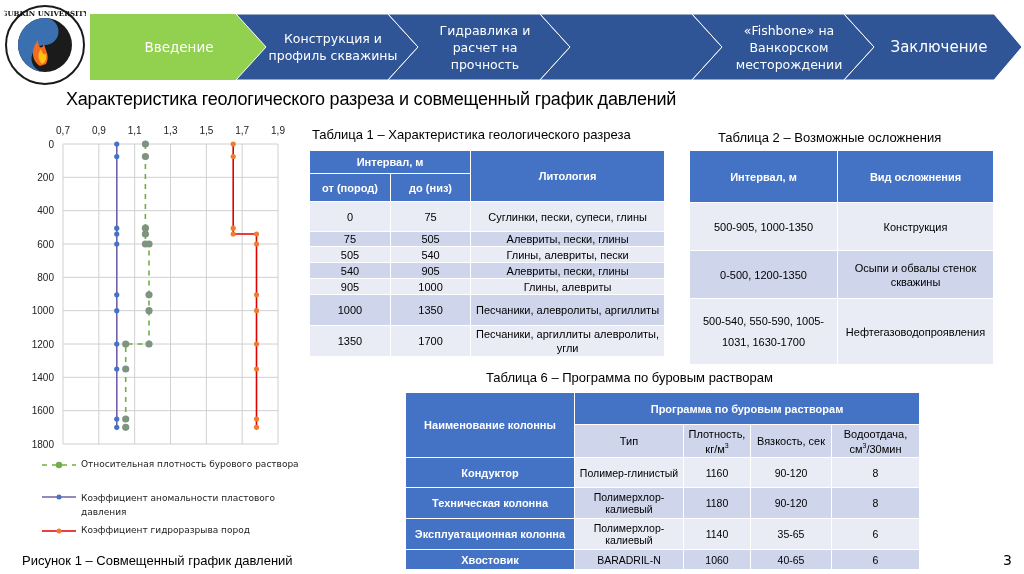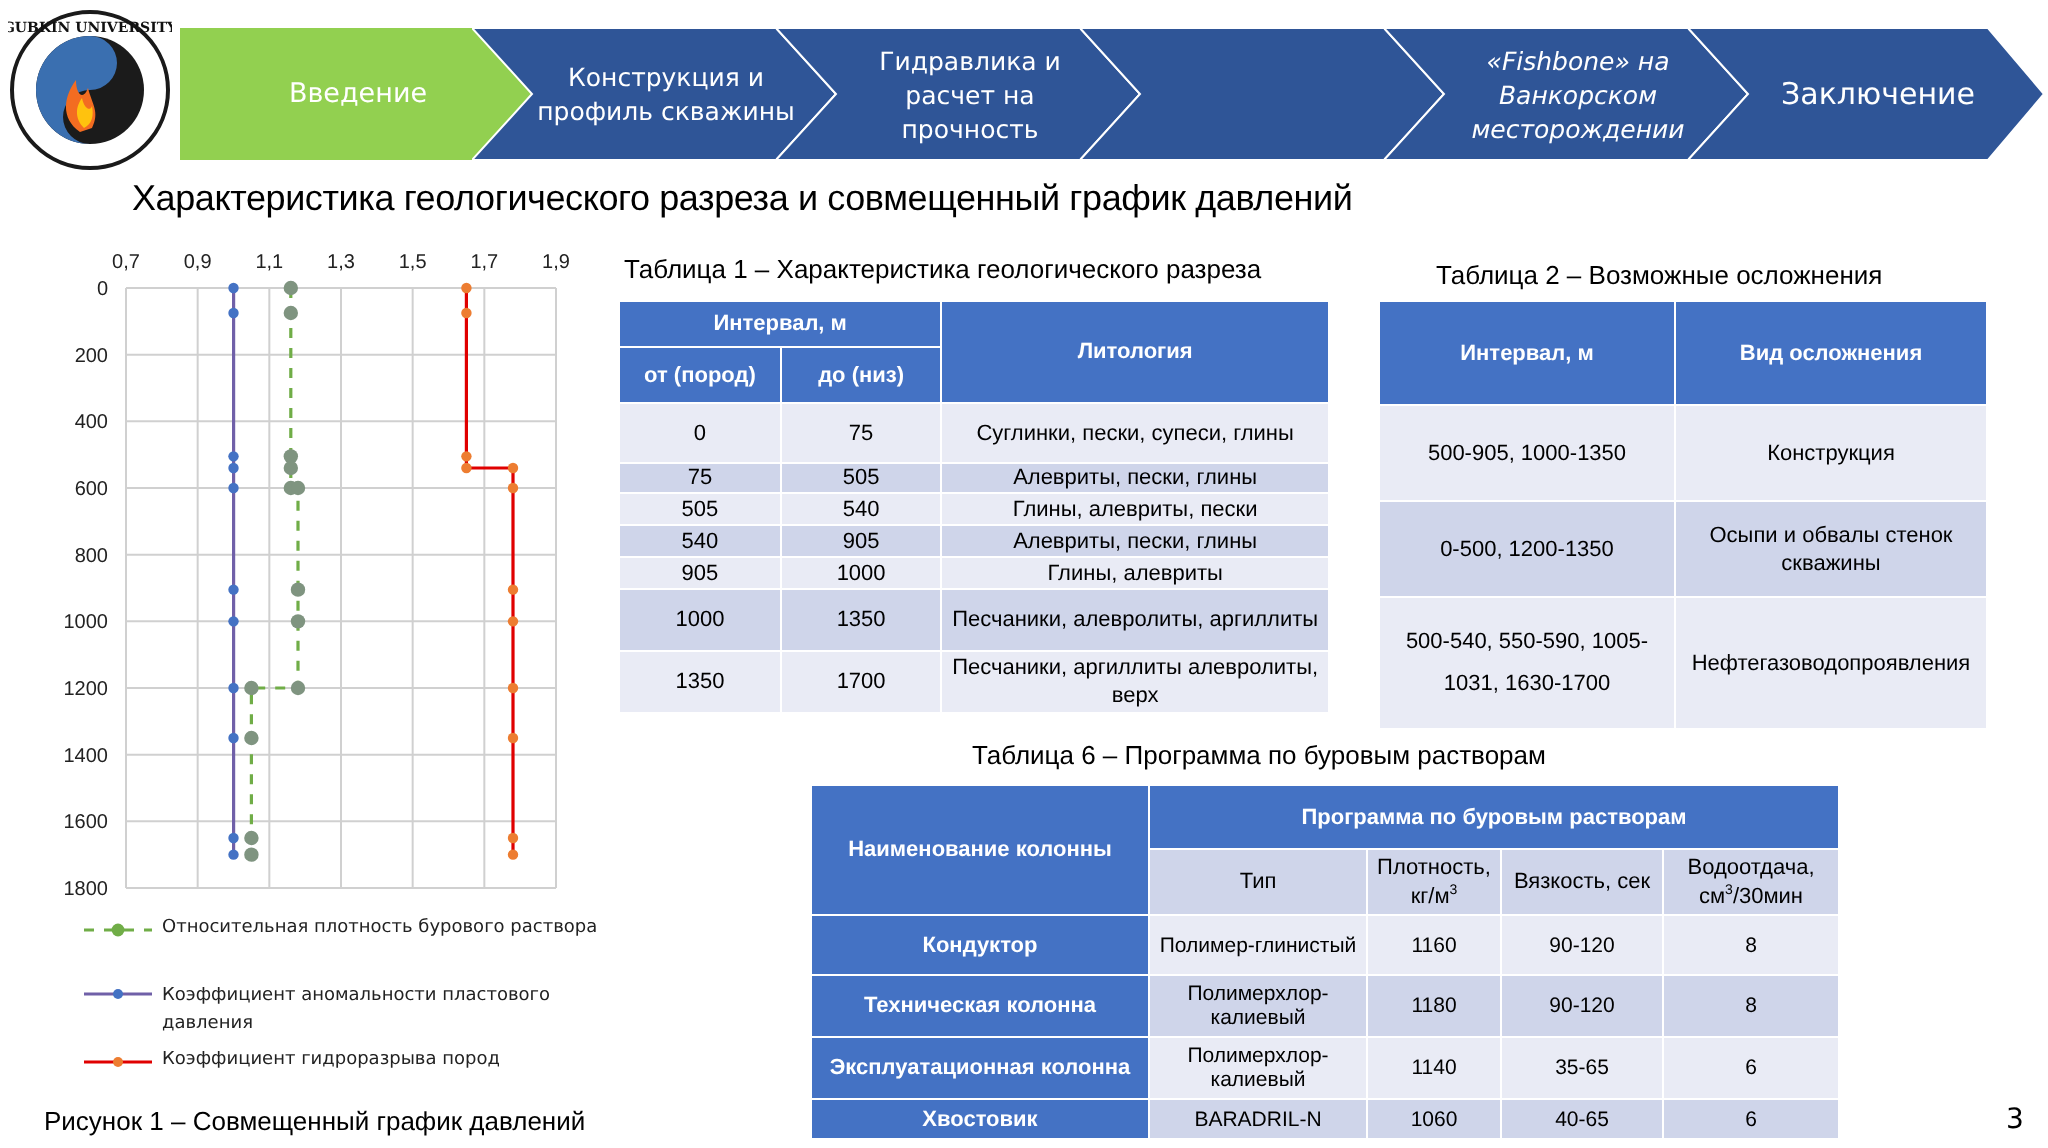--- a/index.html
+++ b/index.html
@@ -77,21 +77,21 @@
     <svg width="182" height="66">
         <polygon points="0,0 152,0 182,33 152,66 0,66 30,33" fill="#2f5597" stroke="#fff" stroke-width="1"></polygon>
       </svg>
     <span>Гидравлика и расчет на прочность</span>
   </div>
   <div class="chev" style="left:450px;width:182px;">
     <svg width="182" height="66">
         <polygon points="0,0 152,0 182,33 152,66 0,66 30,33" fill="#2f5597" stroke="#fff" stroke-width="1"></polygon>
       </svg>
   </div>
-  <div class="chev" style="left:602px;width:182px;font-style:italic;">
+  <div class="chev" style="left:602px;width:182px;">
     <svg width="182" height="66">
         <polygon points="0,0 152,0 182,33 152,66 0,66 30,33" fill="#2f5597" stroke="#fff" stroke-width="1"></polygon>
       </svg>
     <span>«Fishbone» на Ванкорском месторождении</span>
   </div>
   <div class="chev last" style="left:754px;width:178px;">
     <svg width="178" height="66">
         <polygon points="0,0 150,0 178,33 150,66 0,66 30,33" fill="#2f5597" stroke="#fff" stroke-width="1"></polygon>
       </svg>
     <span>Заключение</span>
@@ -242,21 +242,21 @@
         <td>Глины, алевриты</td>
   </tr>
   <tr class="even" style="height:31px;">
     <td>1000</td>
         <td>1350</td>
         <td style="line-height:14px;">Песчаники, алевролиты, аргиллиты</td>
   </tr>
   <tr class="odd" style="height:31px;">
     <td>1350</td>
         <td>1700</td>
-        <td style="line-height:14px;">Песчаники, аргиллиты алевролиты, верх</td>
+        <td style="line-height:14px;">Песчаники, аргиллиты алевролиты, угли</td>
   </tr>
 </tbody>
   </table>
 
 <div class="abs tcap" style="left:718px;top:130px;">Таблица 2 –  Возможные осложнения</div>
 <table class="abs t2">
   <tbody>
       <tr style="height:52px;">
     <th style="width:143px;">Интервал, м</th>
     <th>Вид осложнения</th>

